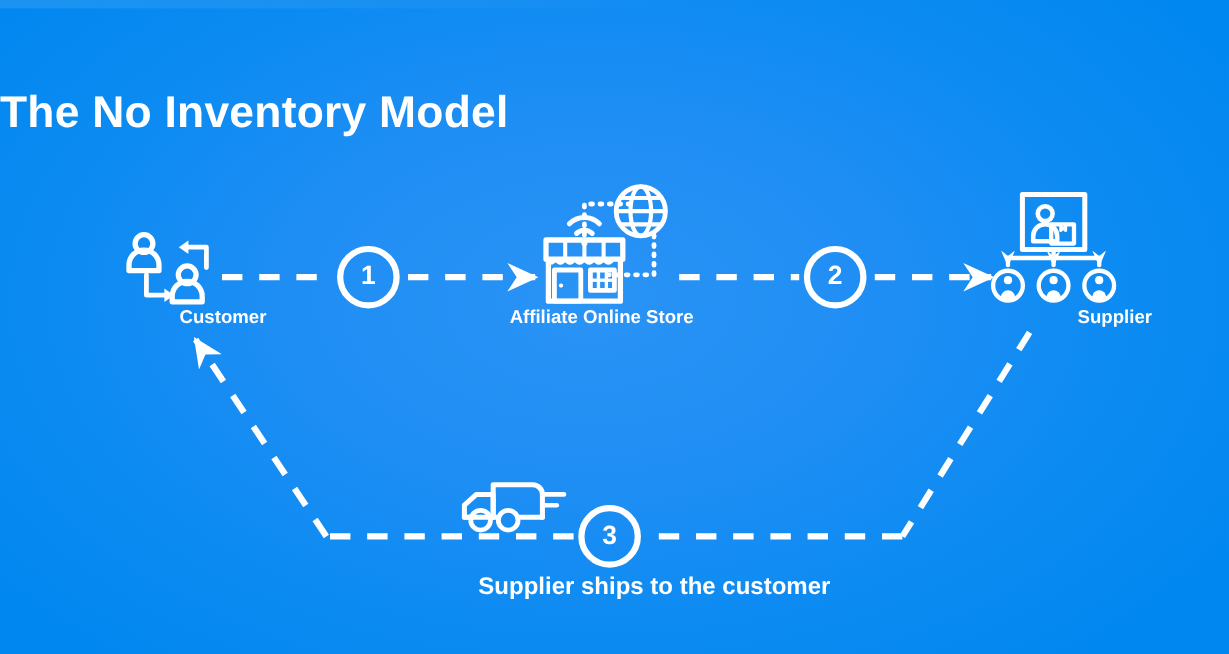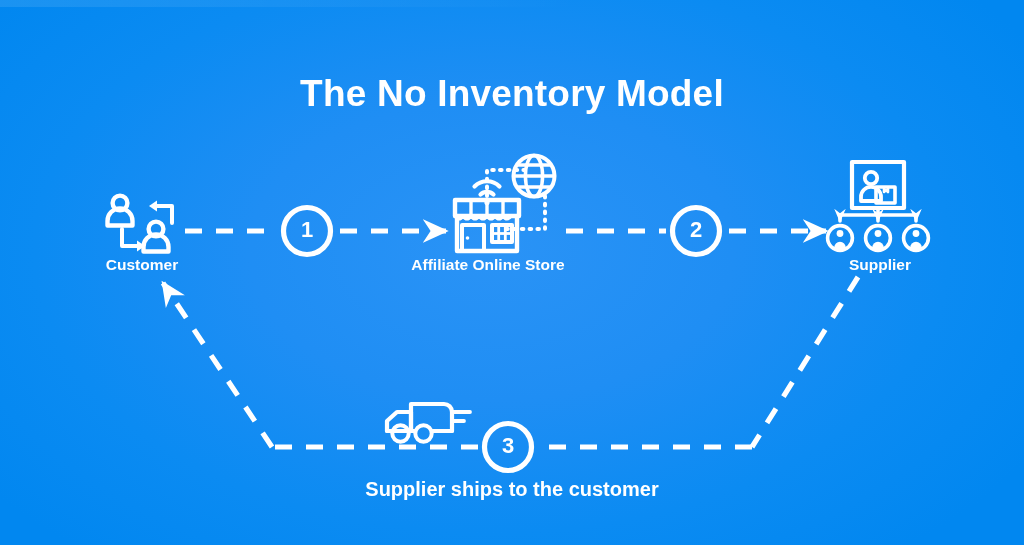--- a/index.html
+++ b/index.html
@@ -30,33 +30,33 @@
     pointer-events: none;
   }
   #diagram-svg {
     position: absolute;
     left: 0; top: 0;
   }
   .title {
     position: absolute;
     left: 0; top: 75px;
     width: 1024px;
-    text-align: center;
+    text-align: left;
     color: #ffffff;
     font-size: 37px;
     font-weight: bold;
     letter-spacing: 0.2px;
     line-height: 1;
   }
   .node-label {
     position: absolute;
     color: #ffffff;
     font-size: 15.5px;
     font-weight: bold;
-    text-align: center;
+    text-align: right;
     white-space: nowrap;
     line-height: 1;
   }
   .label-customer { left: 62px; top: 257px; width: 160px; }
   .label-store    { left: 398px; top: 257px; width: 180px; }
   .label-supplier { left: 800px; top: 257px; width: 160px; }
   .label-shipping {
     left: 332px; top: 479px; width: 360px;
     font-size: 20px;
   }

